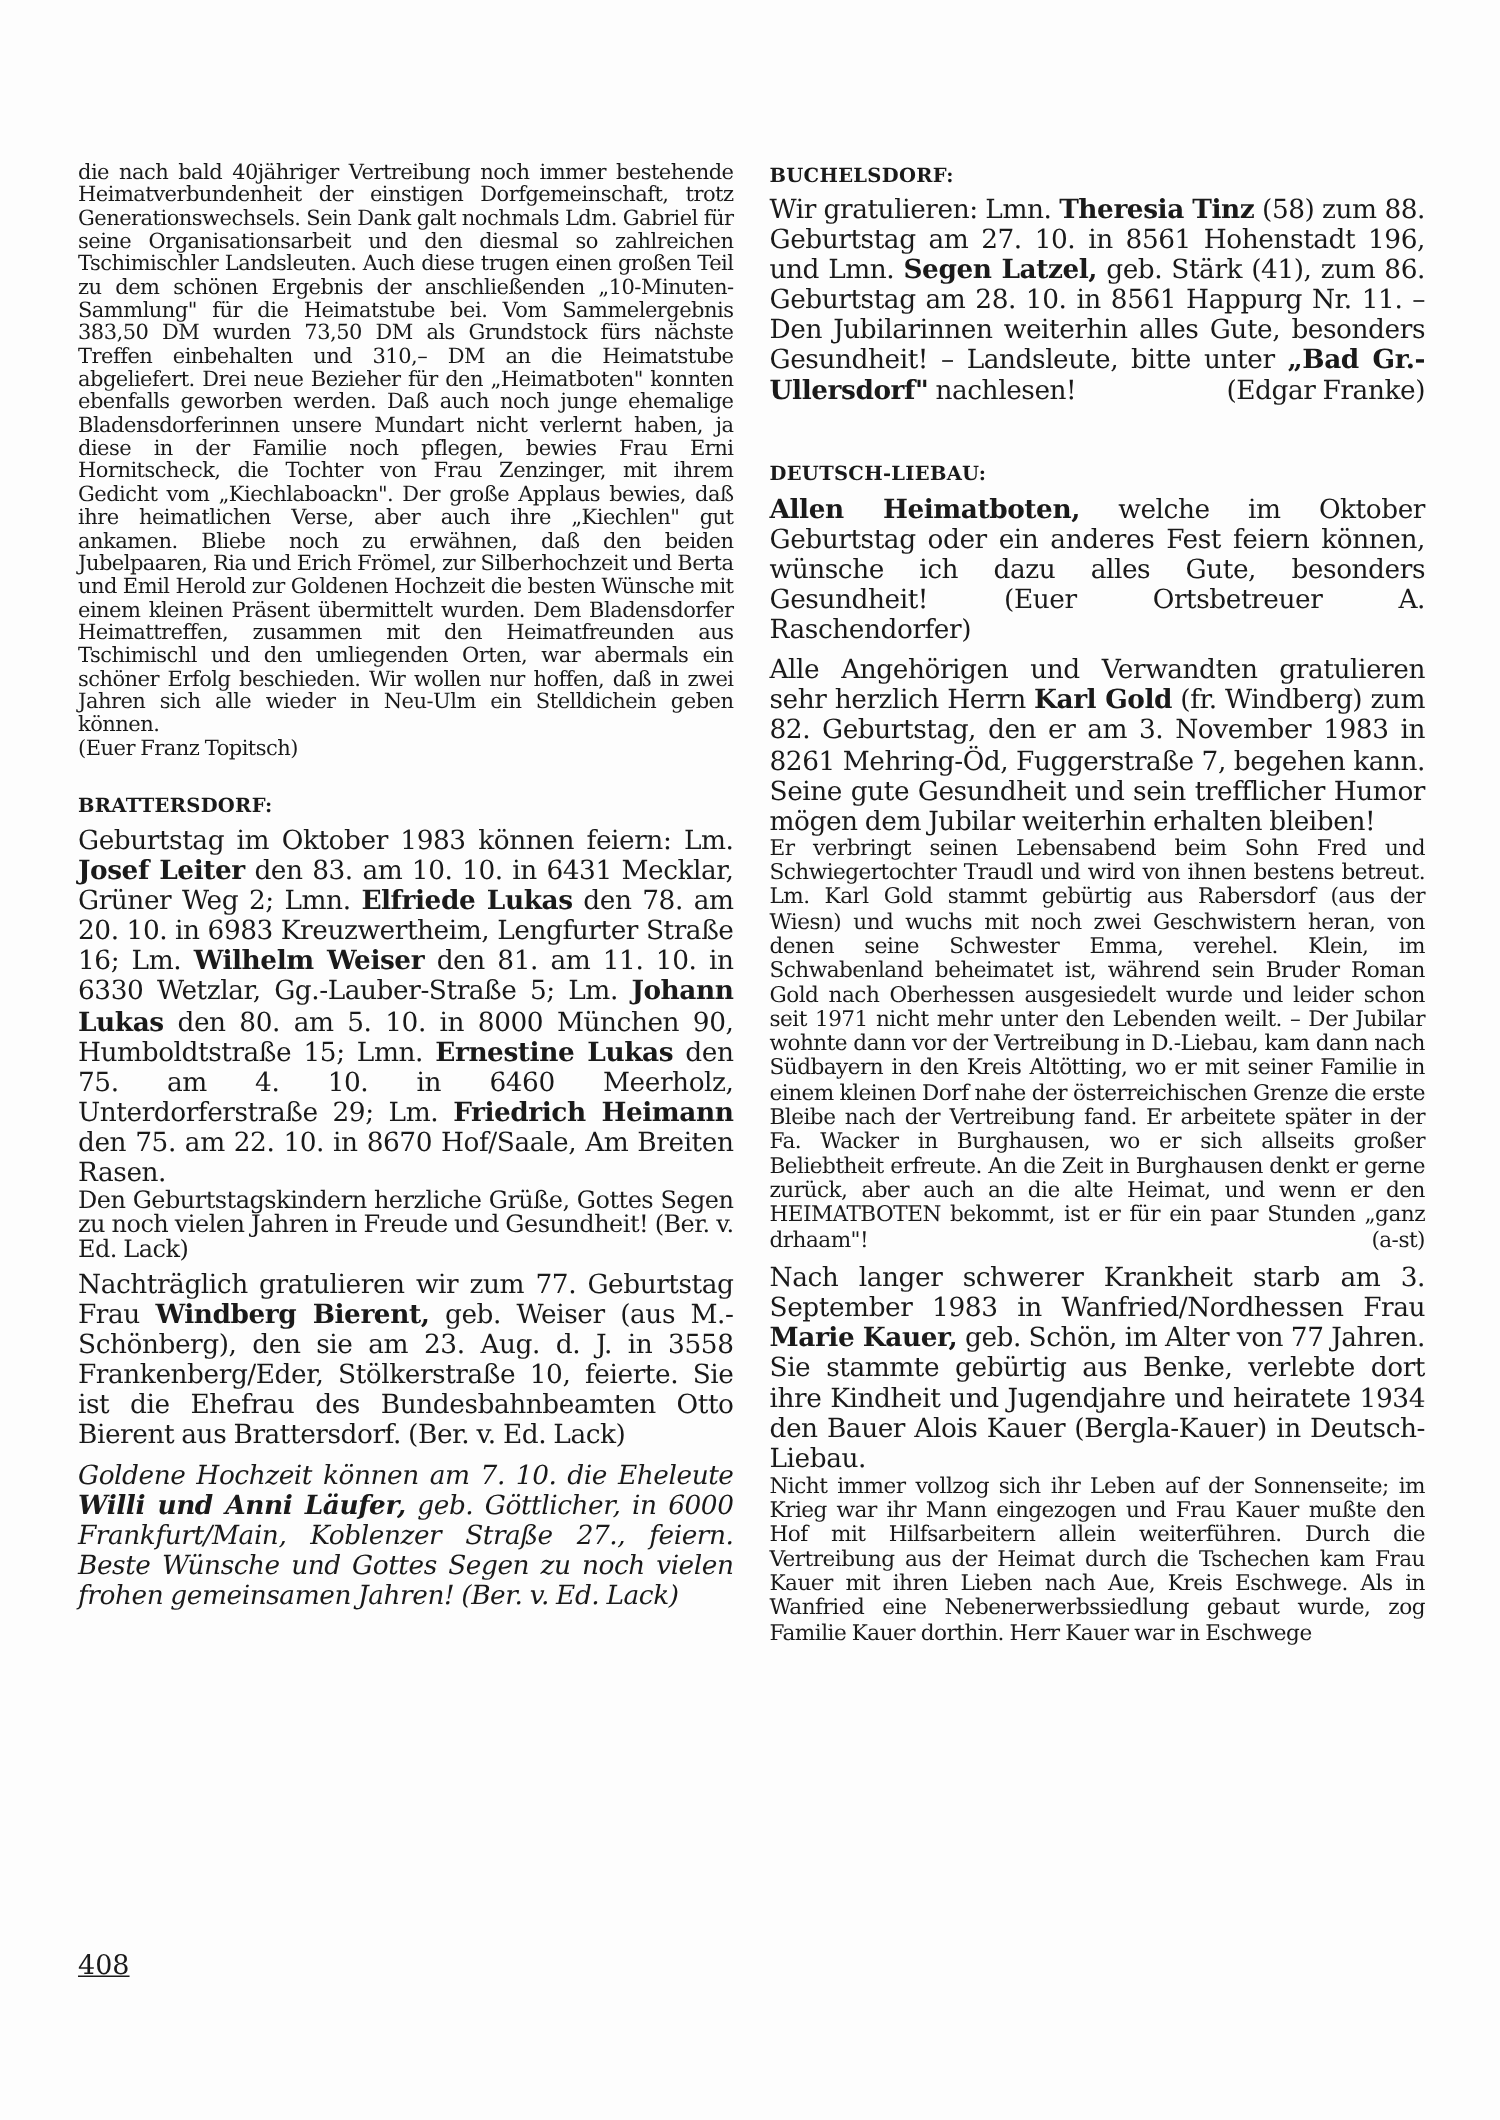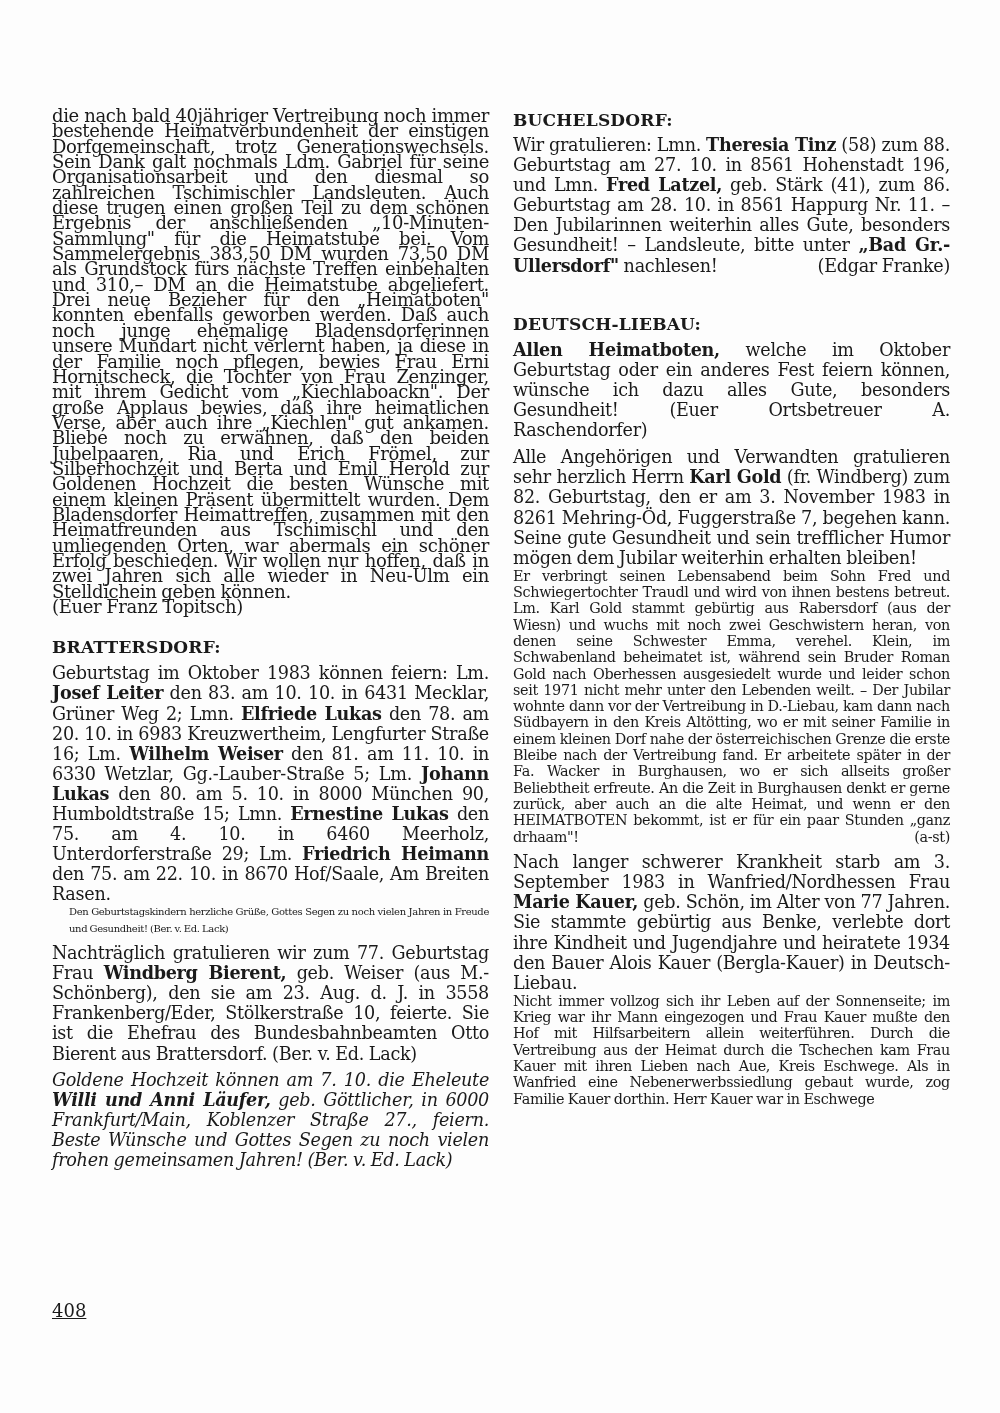--- a/index.html
+++ b/index.html
@@ -2,47 +2,47 @@
 <html><head>
 <meta charset="utf-8">
 <style>
   html, body { margin:0; padding:0; }
   body { width:1000px; height:1413px; background:#fdfdfd; position:relative; overflow:hidden;
          font-family:"DejaVu Serif", "Liberation Serif", serif; color:#1a1a1a; }
   .col { position:absolute; }
   #left { left:52px; top:108px; width:437px; }
   #right { left:513px; top:108px; width:437px; }
   p { margin:0; text-align:justify; hyphens:manual; }
-  .small { font-size:18px; line-height:15.35px; letter-spacing:-0.35px; word-spacing:-0.5px; }
+  .small { font-size:14px; line-height:15.35px; letter-spacing:-0.35px; word-spacing:-0.5px; }
   .large { font-size:17.6px; line-height:20.1px; letter-spacing:-0.3px; word-spacing:-0.5px; }
-  .head { font-family:"DejaVu Serif", serif; font-weight:bold; font-size:17px; letter-spacing:0.2px; }
+  .head { font-family:"DejaVu Serif", serif; font-weight:bold; font-size:13px; letter-spacing:0.2px; }
   b { font-weight:bold; }
   .sign { text-align:right; }
   .pageno { position:absolute; left:52px; top:1300px; font-size:18px;text-decoration:underline; }
 </style>
 </head>
 <body>
 
 <div class="col" id="left">
   <p class="small">die nach bald 40jähriger Vertreibung noch immer bestehende Heimatverbundenheit der einstigen Dorfgemeinschaft, trotz Generationswechsels. Sein Dank galt nochmals Ldm. Gabriel für seine Organisationsarbeit und den diesmal so zahlreichen Tschimischler Landsleuten. Auch diese trugen einen großen Teil zu dem schönen Ergebnis der anschließenden „10-Minuten-Sammlung" für die Heimatstube bei. Vom Sammelergebnis 383,50 DM wurden 73,50 DM als Grundstock fürs nächste Treffen einbehalten und 310,– DM an die Heimatstube abgeliefert. Drei neue Bezieher für den „Heimatboten" konnten ebenfalls geworben werden. Daß auch noch junge ehemalige Bladensdorferinnen unsere Mundart nicht verlernt haben, ja diese in der Familie noch pflegen, bewies Frau Erni Hornitscheck, die Tochter von Frau Zenzinger, mit ihrem Gedicht vom „Kiechlaboackn". Der große Applaus bewies, daß ihre heimatlichen Verse, aber auch ihre „Kiechlen" gut ankamen. Bliebe noch zu erwähnen, daß den beiden Jubelpaaren, Ria und Erich Frömel, zur Silberhochzeit und Berta und Emil Herold zur Goldenen Hochzeit die besten Wünsche mit einem kleinen Präsent übermittelt wurden. Dem Bladensdorfer Heimattreffen, zusammen mit den Heimatfreunden aus Tschimischl und den umliegenden Orten, war abermals ein schöner Erfolg beschieden. Wir wollen nur hoffen, daß in zwei Jahren sich alle wieder in Neu-Ulm ein Stelldichein geben können.</p>
   <p class="small" style="text-align:left;">(Euer Franz Topitsch)</p>
 
   <div style="margin-top:23px;">
     <div class="head" style="margin-bottom:6px;">BRATTERSDORF:</div>
     <p class="large">Geburtstag im Oktober 1983 können feiern: Lm. <b>Josef Leiter</b> den 83. am 10. 10. in 6431 Mecklar, Grüner Weg 2; Lmn. <b>Elfriede Lukas</b> den 78. am 20. 10. in 6983 Kreuzwertheim, Lengfurter Straße 16; Lm. <b>Wilhelm Weiser</b> den 81. am 11. 10. in 6330 Wetzlar, Gg.-Lauber-Straße 5; Lm. <b>Johann Lukas</b> den 80. am 5. 10. in 8000 München 90, Humboldtstraße 15; Lmn. <b>Ernestine Lukas</b> den 75. am 4. 10. in 6460 Meerholz, Unterdorferstraße 29; Lm. <b>Friedrich Heimann</b> den 75. am 22. 10. in 8670 Hof/Saale, Am Breiten Rasen.</p>
-    <p class="small" style="font-size:10px;line-height:16.3px;margin-left:17px;">Den Geburtstagskindern herzliche Grüße, Gottes Segen zu noch vielen Jahren in Freude und Gesundheit! (Ber. v. Ed. Lack)</p>
+    <p class="small" style="font-size:16px;line-height:16.3px;">Den Geburtstagskindern herzliche Grüße, Gottes Segen zu noch vielen Jahren in Freude und Gesundheit! (Ber. v. Ed. Lack)</p>
     <p class="large" style="margin-top:6px;">Nachträglich gratulieren wir zum 77. Geburtstag Frau <b>Windberg Bierent,</b> geb. Weiser (aus M.-Schönberg), den sie am 23. Aug. d. J. in 3558 Frankenberg/Eder, Stölkerstraße 10, feierte. Sie ist die Ehefrau des Bundesbahnbeamten Otto Bierent aus Brattersdorf. (Ber. v. Ed. Lack)</p>
     <p class="large" style="margin-top:6px;font-style:italic;">Goldene Hochzeit können am 7. 10. die Eheleute <b>Willi und Anni Läufer,</b> geb. Göttlicher, in 6000 Frankfurt/Main, Koblenzer Straße 27., feiern. Beste Wünsche und Gottes Segen zu noch vielen frohen gemeinsamen Jahren! (Ber. v. Ed. Lack)</p>
   </div>
 </div>
 
 <div class="col" id="right">
   <div style="margin-top:2px;">
     <div class="head" style="margin-bottom:5px;">BUCHELSDORF:</div>
-    <p class="large" style="text-align-last:left;">Wir gratulieren: Lmn. <b>Theresia Tinz</b> (58) zum 88. Geburtstag am 27. 10. in 8561 Hohenstadt 196, und Lmn. <b>Fred Latzel,</b> geb. Stärk (41), zum 86. Geburtstag am 28. 10. in 8561 Happurg Nr. 11. – Den Jubilarinnen weiterhin alles Gute, besonders Gesundheit! – Landsleute, bitte unter <b>„Bad Gr.-Ullersdorf"</b> nachlesen!</p>
+    <p class="large" style="text-align-last:left;">Wir gratulieren: Lmn. <b>Theresia Tinz</b> (58) zum 88. Geburtstag am 27. 10. in 8561 Hohenstadt 196, und Lmn. <b>Segen Latzel,</b> geb. Stärk (41), zum 86. Geburtstag am 28. 10. in 8561 Happurg Nr. 11. – Den Jubilarinnen weiterhin alles Gute, besonders Gesundheit! – Landsleute, bitte unter <b>„Bad Gr.-Ullersdorf"</b> nachlesen!</p>
     <p class="large sign" style="margin-top:-20px;">(Edgar Franke)</p>
   </div>
 
   <div style="margin-top:38px;">
     <div class="head" style="margin-bottom:6px;">DEUTSCH-LIEBAU:</div>
     <p class="large"><b>Allen Heimatboten,</b> welche im Oktober Geburtstag oder ein anderes Fest feiern können, wünsche ich dazu alles Gute, besonders Gesundheit! (Euer Ortsbetreuer A. Raschendorfer)</p>
     <p class="large" style="margin-top:7px;">Alle Angehörigen und Verwandten gratulieren sehr herzlich Herrn <b>Karl Gold</b> (fr. Windberg) zum 82. Geburtstag, den er am 3. November 1983 in 8261 Mehring-Öd, Fuggerstraße 7, begehen kann. Seine gute Gesundheit und sein trefflicher Humor mögen dem Jubilar weiterhin erhalten bleiben!</p>
     <p class="small" style="font-size:14.4px;line-height:16.3px;">Er verbringt seinen Lebensabend beim Sohn Fred und Schwiegertochter Traudl und wird von ihnen bestens betreut. Lm. Karl Gold stammt gebürtig aus Rabersdorf (aus der Wiesn) und wuchs mit noch zwei Geschwistern heran, von denen seine Schwester Emma, verehel. Klein, im Schwabenland beheimatet ist, während sein Bruder Roman Gold nach Oberhessen ausgesiedelt wurde und leider schon seit 1971 nicht mehr unter den Lebenden weilt. – Der Jubilar wohnte dann vor der Vertreibung in D.-Liebau, kam dann nach Südbayern in den Kreis Altötting, wo er mit seiner Familie in einem kleinen Dorf nahe der österreichischen Grenze die erste Bleibe nach der Vertreibung fand. Er arbeitete später in der Fa. Wacker in Burghausen, wo er sich allseits großer Beliebtheit erfreute. An die Zeit in Burghausen denkt er gerne zurück, aber auch an die alte Heimat, und wenn er den HEIMATBOTEN bekommt, ist er für ein paar Stunden „ganz drhaam"!</p>
     <p class="small sign" style="font-size:14.4px;line-height:16.3px;margin-top:-16px;">(a-st)</p>
     <p class="large" style="margin-top:7px;">Nach langer schwerer Krankheit starb am 3. September 1983 in Wanfried/Nordhessen Frau <b>Marie Kauer,</b> geb. Schön, im Alter von 77 Jahren. Sie stammte gebürtig aus Benke, verlebte dort ihre Kindheit und Jugendjahre und heiratete 1934 den Bauer Alois Kauer (Bergla-Kauer) in Deutsch-Liebau.</p>

